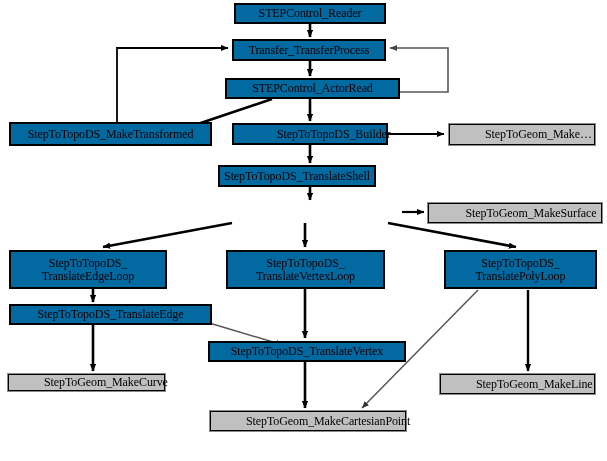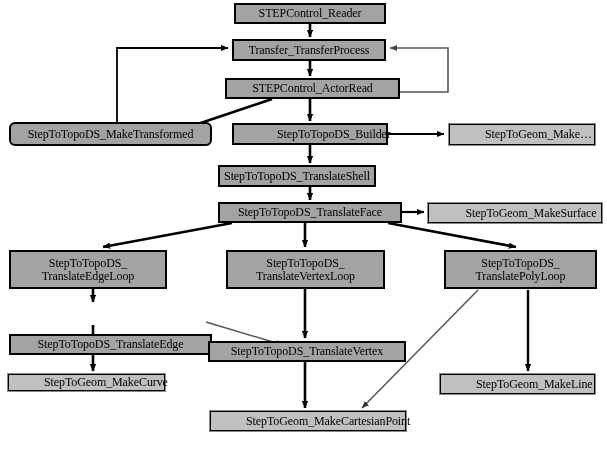--- a/index.html
+++ b/index.html
@@ -29,21 +29,21 @@
     align-items: center;
     justify-content: center;
     text-align: center;
     line-height: 1.08;
     color: #000000;
     z-index: 5;
     white-space: pre-line;
     letter-spacing: -0.1px;
   }
   .node-white {
-    background: #a3a3a3;
+    background: #0369a1;
     border: 2px solid #000000;
   }
   .node-gray {
     background: #c0c0c0;
     border: 1px solid #000000;
     box-shadow: 0 0 0 1px #8a8a8a;
     padding-left: 32px;
   }
   .node-label {
     display: block;
@@ -116,60 +116,57 @@
   </div>
 
   <div class="node node-white" style="left: 232px; top: 39px; width: 154px; height: 22px; font-size: 12px;">
     <span class="node-label">Transfer_TransferProcess</span>
   </div>
 
   <div class="node node-white" style="left: 225px; top: 78px; width: 175px; height: 21px; font-size: 12px;">
     <span class="node-label">STEPControl_ActorRead</span>
   </div>
 
-  <div class="node node-white" style="left: 9px; top: 122px; width: 203px; height: 24px; font-size: 12px; border-radius: 6px;">
+  <div class="node node-white" style="left: 9px; top: 122px; width: 203px; height: 24px; font-size: 12px;">
     <span class="node-label">StepToTopoDS_MakeTransformed</span>
   </div>
 
   <div class="node node-white" style="left: 232px; top: 123px; width: 156px; height: 22px; font-size: 12px; padding-left: 40px;">
     <span class="node-label">StepToTopoDS_Builder</span>
   </div>
 
   <div class="node node-gray" style="left: 449px; top: 124px; width: 146px; height: 21px; font-size: 12px;">
     <span class="node-label">StepToGeom_Make…</span>
   </div>
 
   <div class="node node-white" style="left: 218px; top: 165px; width: 158px; height: 22px; font-size: 12px;">
     <span class="node-label">StepToTopoDS_TranslateShell</span>
   </div>
 
-  <div class="node node-white" style="left: 218px; top: 202px; width: 184px; height: 21px; font-size: 12px;">
-    <span class="node-label">StepToTopoDS_TranslateFace</span>
-  </div>
 
   <div class="node node-gray" style="left: 428px; top: 203px; width: 174px; height: 20px; font-size: 12px;">
     <span class="node-label">StepToGeom_MakeSurface</span>
   </div>
 
   <div class="node node-white" style="left: 9px; top: 250px; width: 158px; height: 39px; font-size: 12px;">
     <span class="node-label">StepToTopoDS_
 TranslateEdgeLoop</span>
   </div>
 
   <div class="node node-white" style="left: 226px; top: 250px; width: 159px; height: 39px; font-size: 12px;">
     <span class="node-label">StepToTopoDS_
 TranslateVertexLoop</span>
   </div>
 
   <div class="node node-white" style="left: 444px; top: 250px; width: 153px; height: 39px; font-size: 12px;">
     <span class="node-label">StepToTopoDS_
 TranslatePolyLoop</span>
   </div>
 
-  <div class="node node-white" style="left: 9px; top: 304px; width: 203px; height: 21px; font-size: 12px; margin-top: 30px;">
+  <div class="node node-white" style="left: 9px; top: 304px; width: 203px; height: 21px; font-size: 12px;">
     <span class="node-label">StepToTopoDS_TranslateEdge</span>
   </div>
 
   <div class="node node-white" style="left: 208px; top: 341px; width: 198px; height: 21px; font-size: 12px;">
     <span class="node-label">StepToTopoDS_TranslateVertex</span>
   </div>
 
   <div class="node node-gray" style="left: 8px; top: 374px; width: 157px; height: 17px; font-size: 12px;">
     <span class="node-label">StepToGeom_MakeCurve</span>
   </div>

